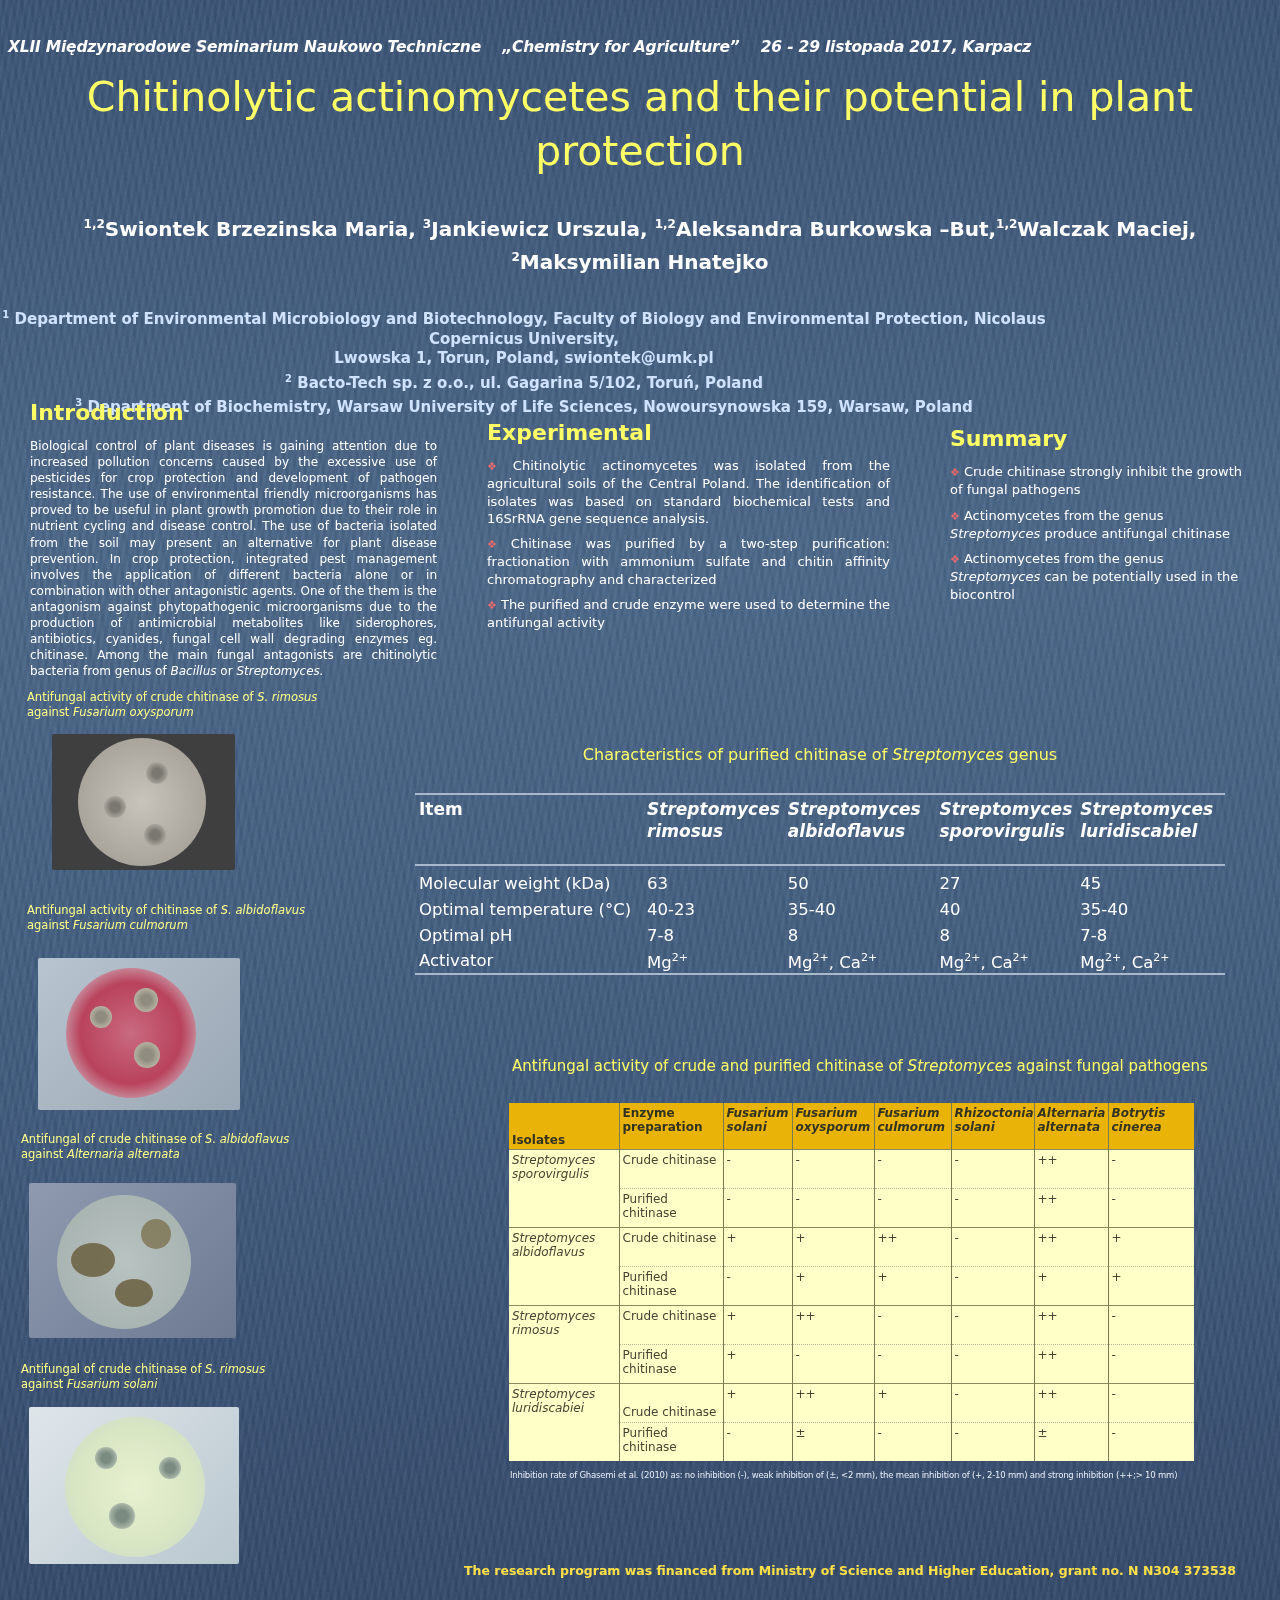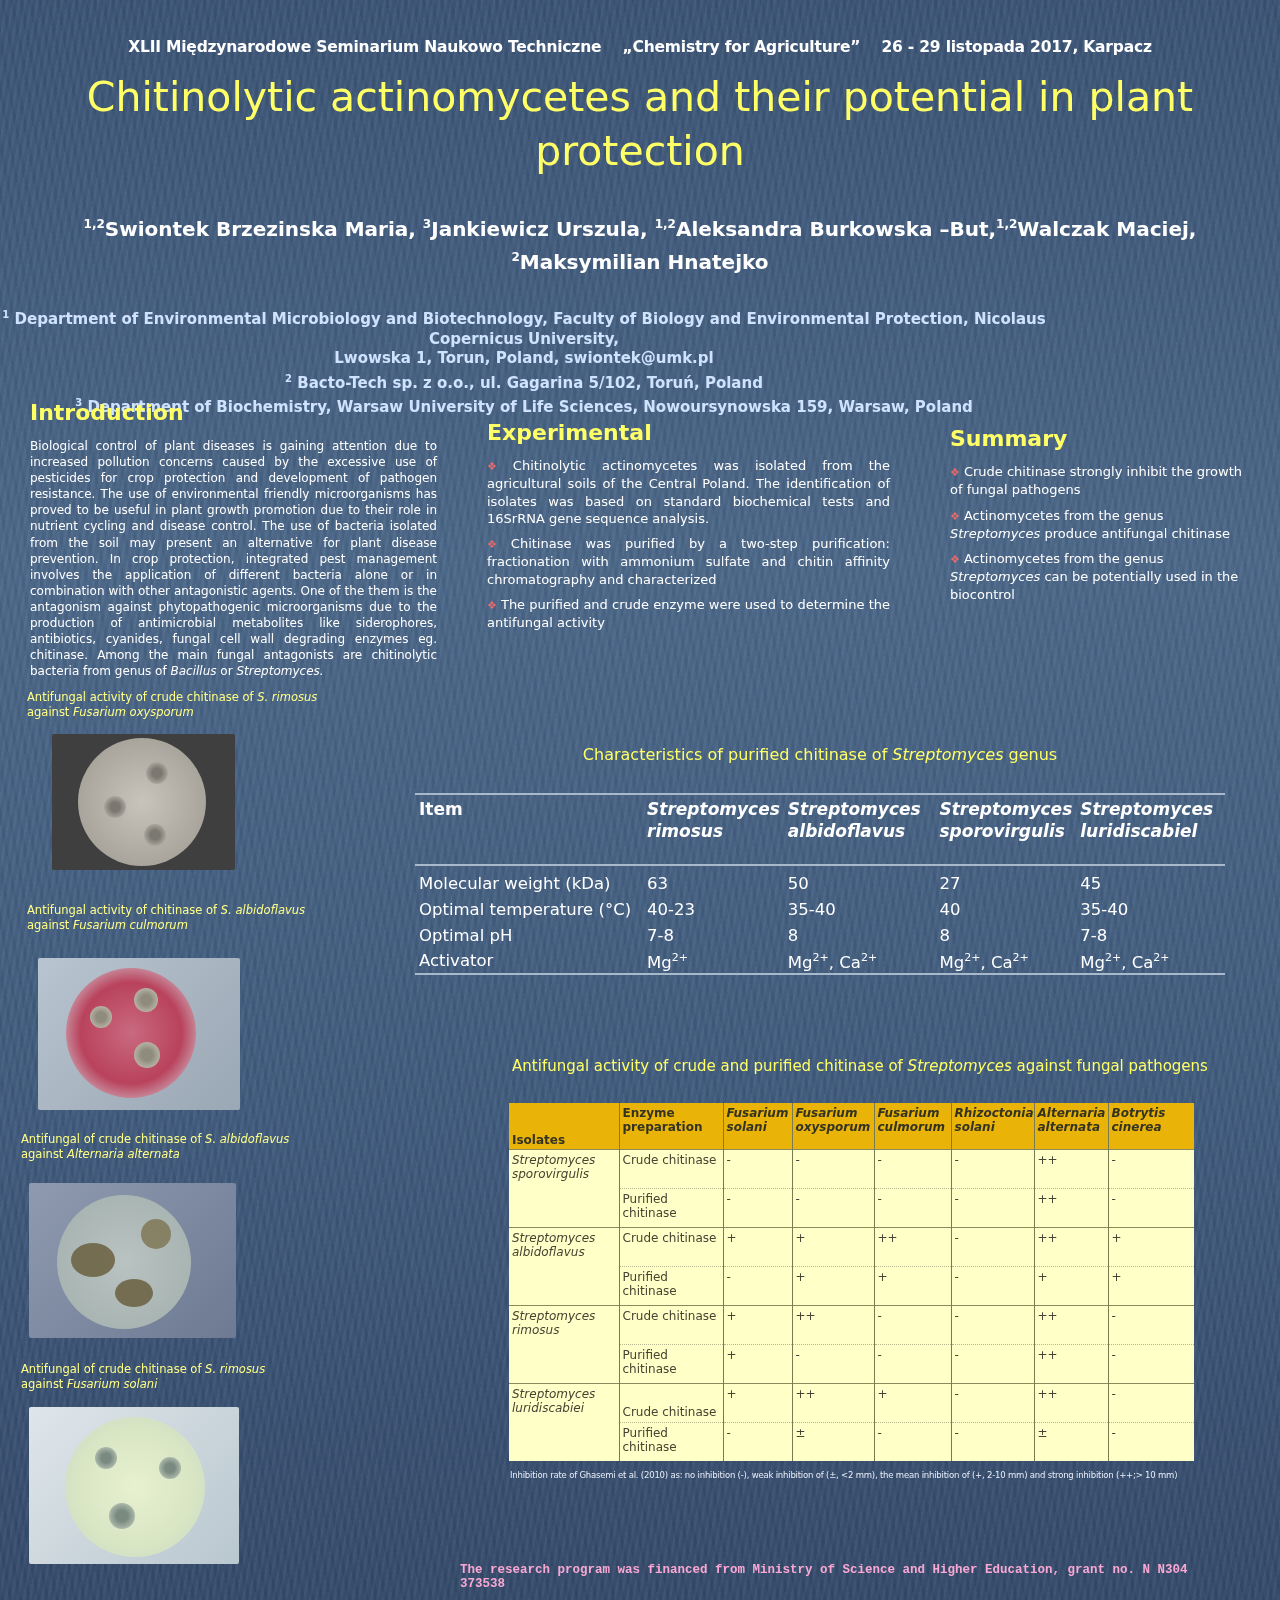--- a/index.html
+++ b/index.html
@@ -10,22 +10,22 @@
     font-family: "DejaVu Sans", sans-serif;
     color: #ffffff;
     background-color: #3d5677;
     background-image:
       repeating-linear-gradient(100deg, rgba(255,255,255,0.035) 0px, rgba(255,255,255,0.035) 2px, rgba(0,0,0,0.02) 3px, rgba(0,0,0,0.02) 6px),
       repeating-linear-gradient(80deg, rgba(0,0,0,0.03) 0px, rgba(0,0,0,0.03) 3px, rgba(255,255,255,0.02) 4px, rgba(255,255,255,0.02) 9px),
       linear-gradient(180deg, #3a5374 0%, #4a6688 35%, #3f5a7c 70%, #34496a 100%);
   }
   .abs { position: absolute; }
   .conf-line {
-    left: 0; width: 1280px; top: 38px; text-align: center;
-    font-size: 15.5px; font-weight: bold; letter-spacing: -0.2px;
+    left: 0; width: 1280px; top: 38px; text-align: left;
+    font-size: 15.5px; font-weight: bold; letter-spacing: -0.2px; font-style: italic;
   }
   .conf-line span { margin: 0 8px; }
   .title {
     left: 60px; width: 1160px; top: 70px; text-align: center;
     color: #ffff66; font-size: 41px; line-height: 54px; font-weight: normal;
   }
   .authors {
     left: 20px; width: 1240px; top: 210px; text-align: center;
     font-size: 20px; font-weight: bold; line-height: 28px;
   }
@@ -95,22 +95,22 @@
   .anti-table td:first-child { border-left: none; }
   .anti-table tr.grp td { border-top: 1px solid #8a8a5a; }
   .anti-table tr.sub td { border-top: 1px dotted #b8b890; }
   .anti-table tr.sub td.iso { border-top: none; }
   .anti-table td.iso { font-style: italic; line-height: 14px; }
   .legend-note {
     left: 510px; width: 700px; top: 1470px; font-size: 8.5px; color: #e8eef8;
     letter-spacing: -0.2px;
   }
   .funding {
-    left: 460px; width: 780px; top: 1563px; 
-    color: #f9a8d4; font-size: 12.5px; font-weight: bold; font-family: Liberation Mono, monospace;
+    left: 460px; width: 780px; top: 1563px; text-align: center;
+    color: #fde047; font-size: 12.5px; font-weight: bold;
   }
 </style>
 </head>
 <body>
 
 <div class="abs conf-line">
   <span>XLII Międzynarodowe Seminarium Naukowo Techniczne</span>
   <span>„Chemistry for Agriculture”</span>
   <span>26 - 29 listopada 2017, Karpacz</span>
 </div>

